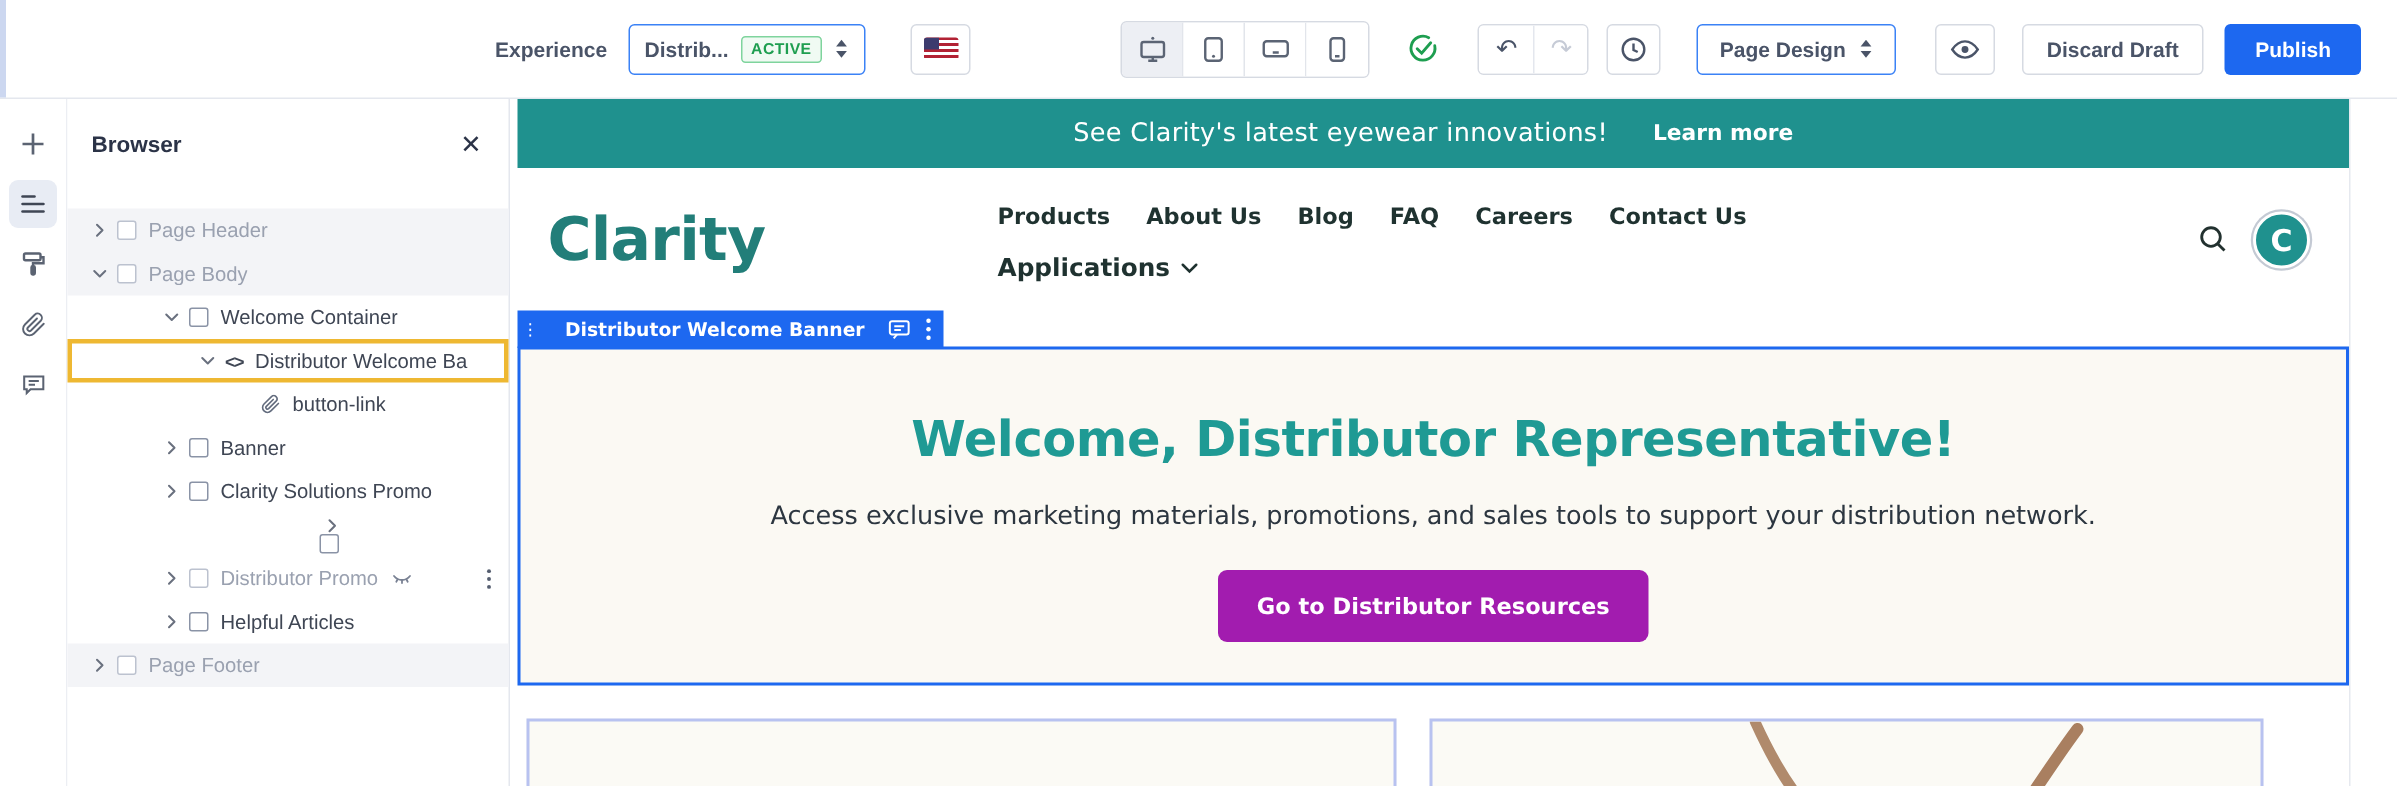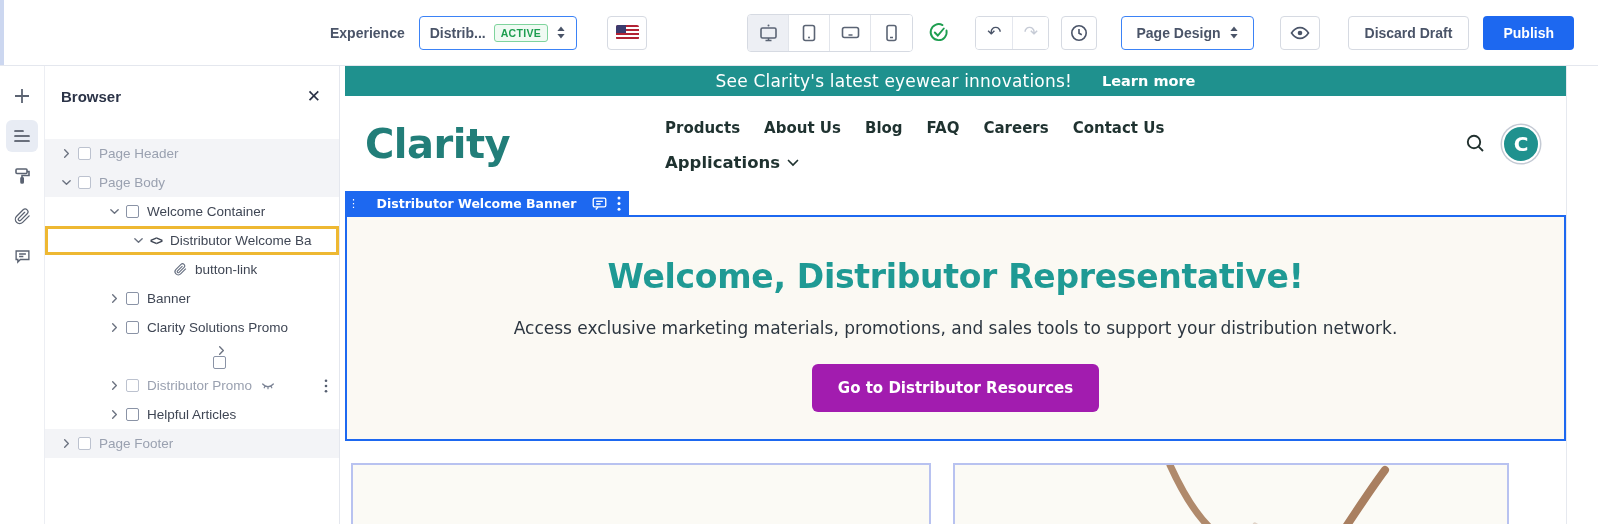--- a/index.html
+++ b/index.html
@@ -62,21 +62,21 @@
   .checkbox { width:13px; height:13px; border:1.5px solid #8a93a6; border-radius:2px; background:#fff; }
   .code-icon { font-size:12px; font-weight:bold; letter-spacing:-1px; color:#3f4654; }
   .row-label { white-space:nowrap; overflow:hidden;text-align:right; }
   .row-eye { margin-left:8px; display:flex; align-items:center; }
   .row-kebab { margin-left:auto; margin-right:8px; display:flex; align-items:center; cursor:pointer; }
 
   
   .canvas { margin-left:5px; width:1222px; position:relative; background:#fff;
     border-right:1px solid #e6e9ef; font-family:"DejaVu Sans", sans-serif; }
 
-  .announce { height:30px; background:#1f918e; color:#fff; display:flex; align-items:center;
+  .announce { height:46px; background:#1f918e; color:#fff; display:flex; align-items:center;
     justify-content:center; gap:30px; }
   .announce-text { font-size:17px; letter-spacing:.2px; }
   .announce-link { font-size:14.5px; font-weight:bold; cursor:pointer; }
 
   .site-header { height:95px; background:#fff; display:flex; align-items:center; padding:0 26px 0 20px; }
   .logo { font-size:40px; font-weight:bold; color:#227e79; letter-spacing:-.5px; width:300px; }
   .nav-wrap { flex:1; padding-top:4px; }
   .nav-list { list-style:none; display:flex; gap:24px; }
   .nav-item { font-size:15px; font-weight:bold; color:#1f3230; cursor:pointer; }
   .nav-secondary { margin-top:16px; display:flex; align-items:center; gap:7px; font-size:16.5px;
@@ -188,21 +188,21 @@
       </svg>
   </div>
 
   <button class="tb-btn" style="margin-left:26px;width:40px">
     <svg width="20" height="14" viewBox="0 0 20 14" fill="none" stroke="#4a5468" stroke-width="1.6">
         <path d="M1.5 7c2.4-3.6 5.2-5.4 8.5-5.4S16.1 3.4 18.5 7c-2.4 3.6-5.2 5.4-8.5 5.4S3.9 10.6 1.5 7Z"></path>
         <circle cx="10" cy="7" r="2.3" fill="#4a5468" stroke="none"></circle>
       </svg>
   </button>
 
-  <button class="btn-outline" style="margin-left:28px">Discard Draft</button>
+  <button class="btn-outline" style="margin-left:18px">Discard Draft</button>
   <button class="btn-primary" style="margin-left:14px;margin-right:24px">Publish</button>
 </div>
 
 <div class="workspace">
 
   <div class="rail">
     <button class="rail-btn">
       <svg width="18" height="18" viewBox="0 0 18 18" stroke="#5b6372" stroke-width="1.8">
           <path d="M9 2v14M2 9h14"></path>
         </svg>

